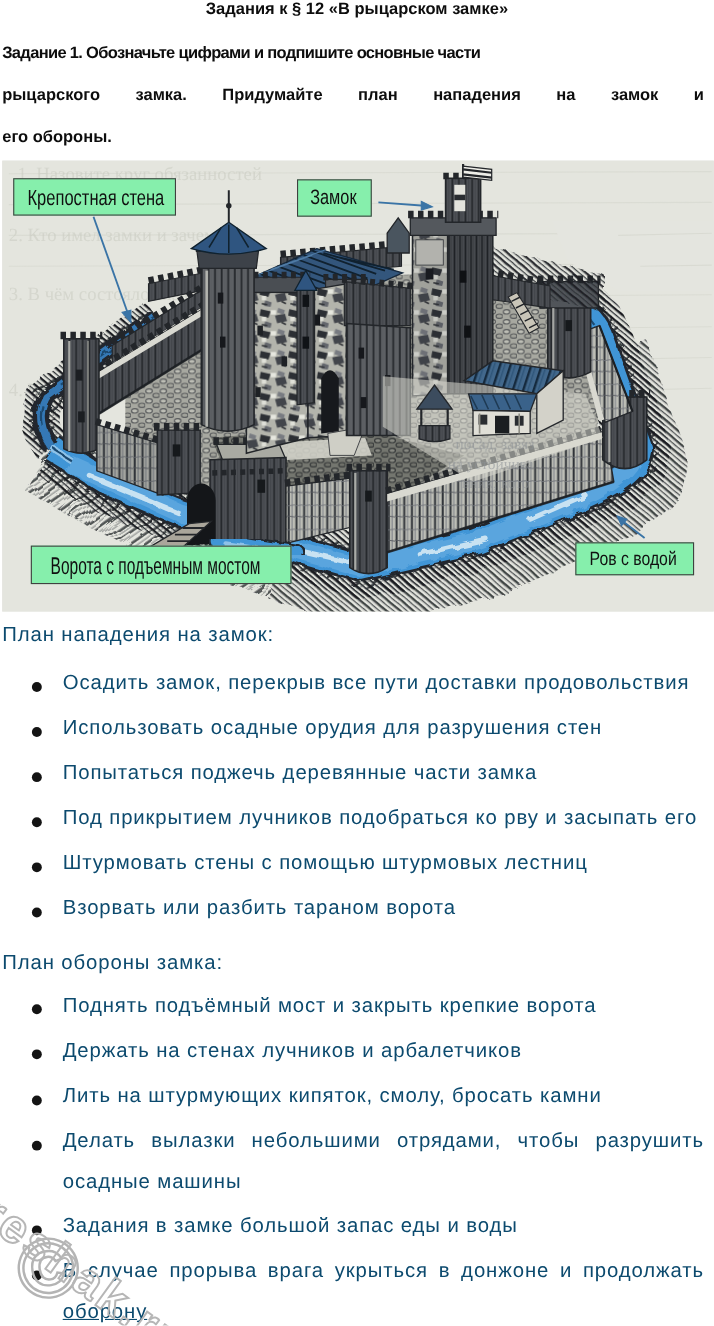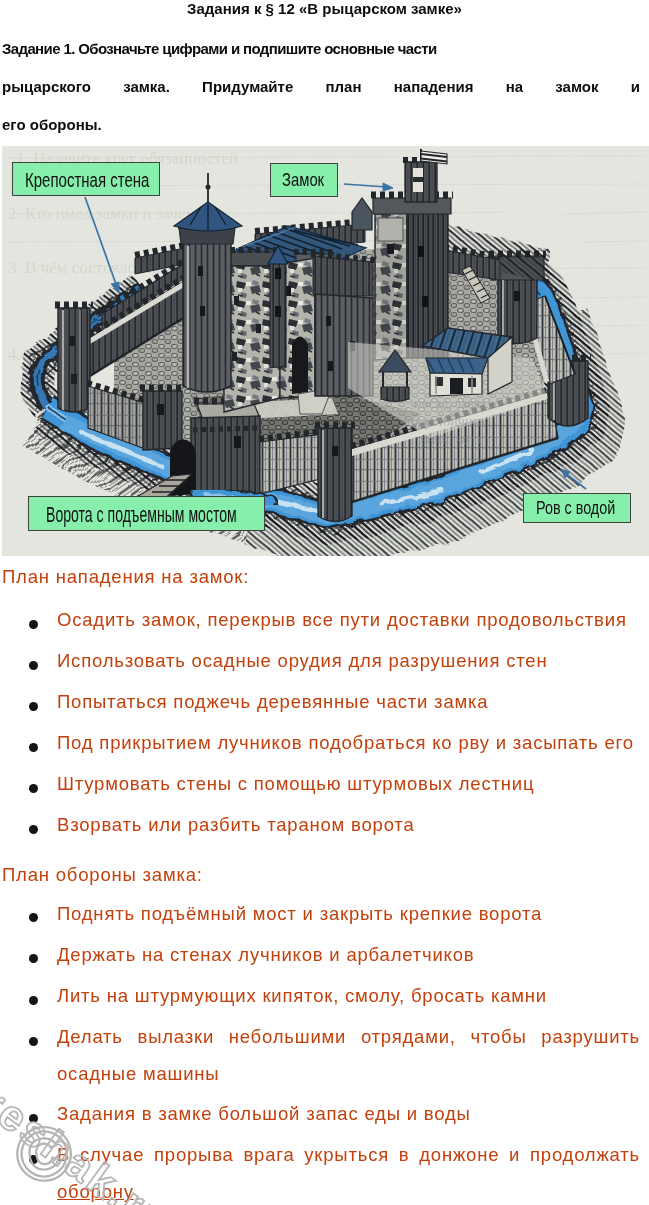--- a/index.html
+++ b/index.html
@@ -1,17 +1,17 @@
 <!DOCTYPE html>
 <html><head>
 <meta charset="utf-8">
 <style>
   html,body{margin:0;padding:0;}
   body{width:649px;height:1205px;background:#ffffff;font-family:"Liberation Sans",sans-serif;position:relative;overflow:hidden;}
-  .ln{position:absolute;white-space:nowrap;color:#c2410c;line-height:1;}
+  .ln{position:absolute;white-space:nowrap;color:#0c4a6e;line-height:1;}
   .jst{white-space:normal;text-align:justify;text-align-last:justify;}
   .b{font-weight:bold;font-size:15px;color:#0d0d0d;}
   .lst{font-size:18.5px;letter-spacing:0.8px;}
   .dot{position:absolute;width:9px;height:9px;background:#141414;border-radius:50%;}
   .lbox{position:absolute;background:#86efac;border:1.7px solid #404040;color:#101010;z-index:5;overflow:hidden;}
   .lbox span{display:block;transform-origin:0 50%;white-space:nowrap;}
 </style>
 </head>
 <body>
 

